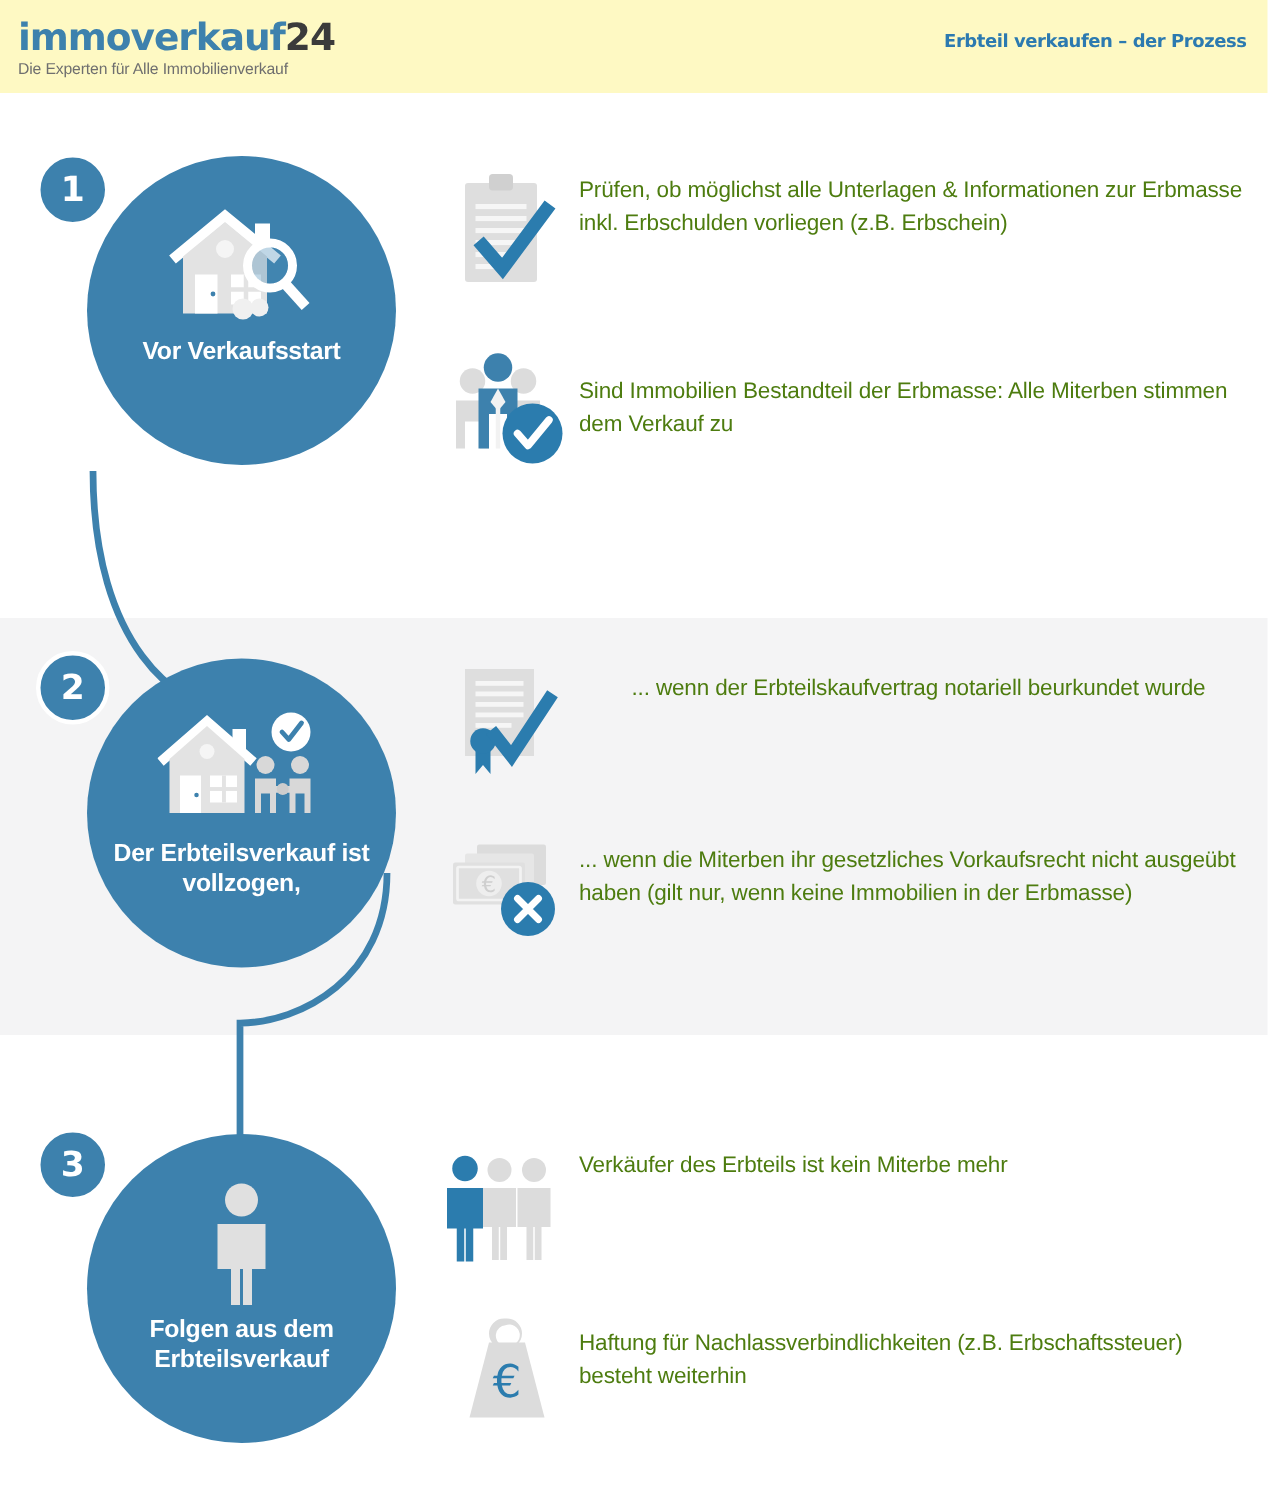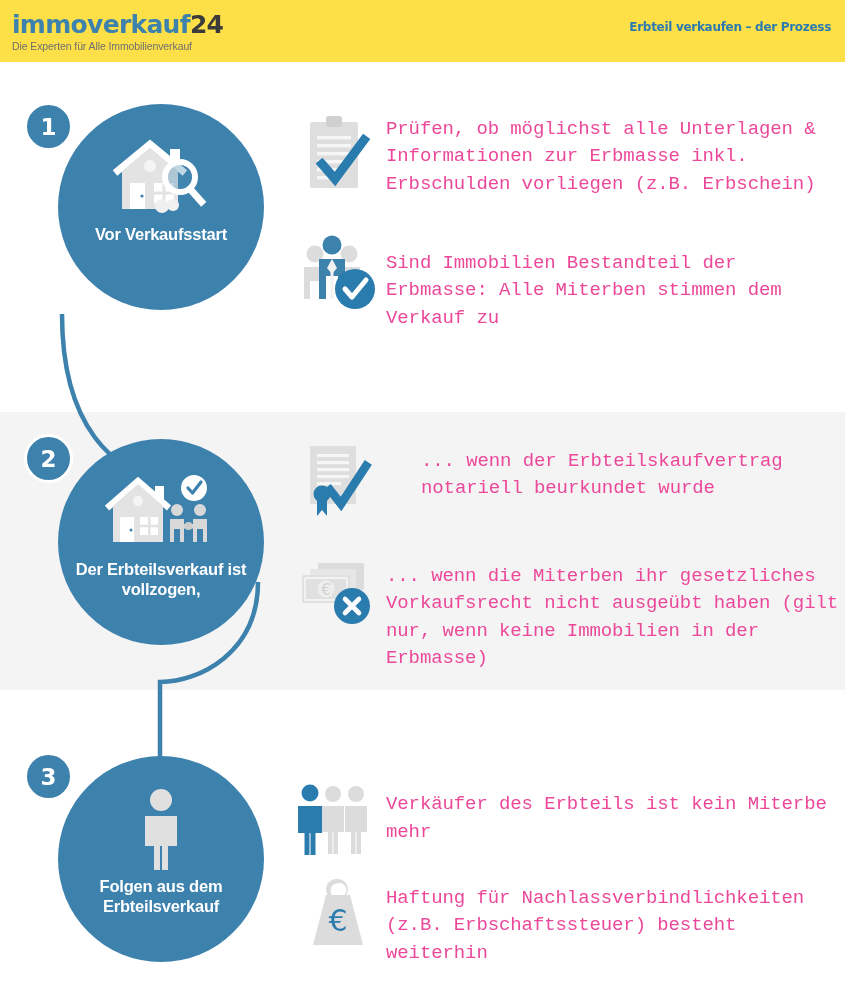--- a/index.html
+++ b/index.html
@@ -12,21 +12,21 @@
     font-family: "Liberation Sans", sans-serif;
     position: relative;
     overflow: hidden;
   }
 
   
   .header {
     position: absolute;
     left: 0; top: 0;
     width: 845px; height: 62px;
-    background: #fde047;
+    background: #fef9c3;
   }
   .logo {
     position: absolute;
     left: 12px; top: 12px;
   }
   .logo-word {
     font-family: "DejaVu Sans", sans-serif;
     font-size: 25px;
     font-weight: bold;
     letter-spacing: -0.7px;
@@ -138,33 +138,33 @@
   .bullet + .bullet { margin-top: 0px; }
   .bullet-icon {
     width: 96px;
     min-width: 96px;
     display: flex;
     justify-content: center;
     align-items: flex-start;
     padding-top: 2px;
   }
   .bullet-text {
-    font-family: Liberation Mono, monospace;
-    font-size: 19px;
-    color: #ec4899;
+    font-family: Liberation Sans, sans-serif;
+    font-size: 15px;
+    color: #4d7c0f;
     line-height: 1.44;
     letter-spacing: -0.1px;
     padding-top: 2px;
   }
 
   #b1-1 { height: 120px; }
   #b1-2 { height: 90px; }
   #b2-1 { height: 115px; }
   #b2-2 { height: 110px; }
-  #b3-1 { height: 105px; align-items: center; }
+  #b3-1 { height: 105px; align-items: flex-start; }
   #b3-2 { height: 100px; }
 
   #b1-1 .bullet-text { padding-top: 6px; }
   #b1-2 .bullet-text { padding-top: 20px; }
   #b2-1 .bullet-text { padding-top: 8px; margin-left: 35px; }
   #b2-2 .bullet-text { padding-top: 8px; }
   #b3-1 .bullet-text { padding-top: 0px; }
   #b3-2 .bullet-text { padding-top: 14px; }
 </style>
 </head>

